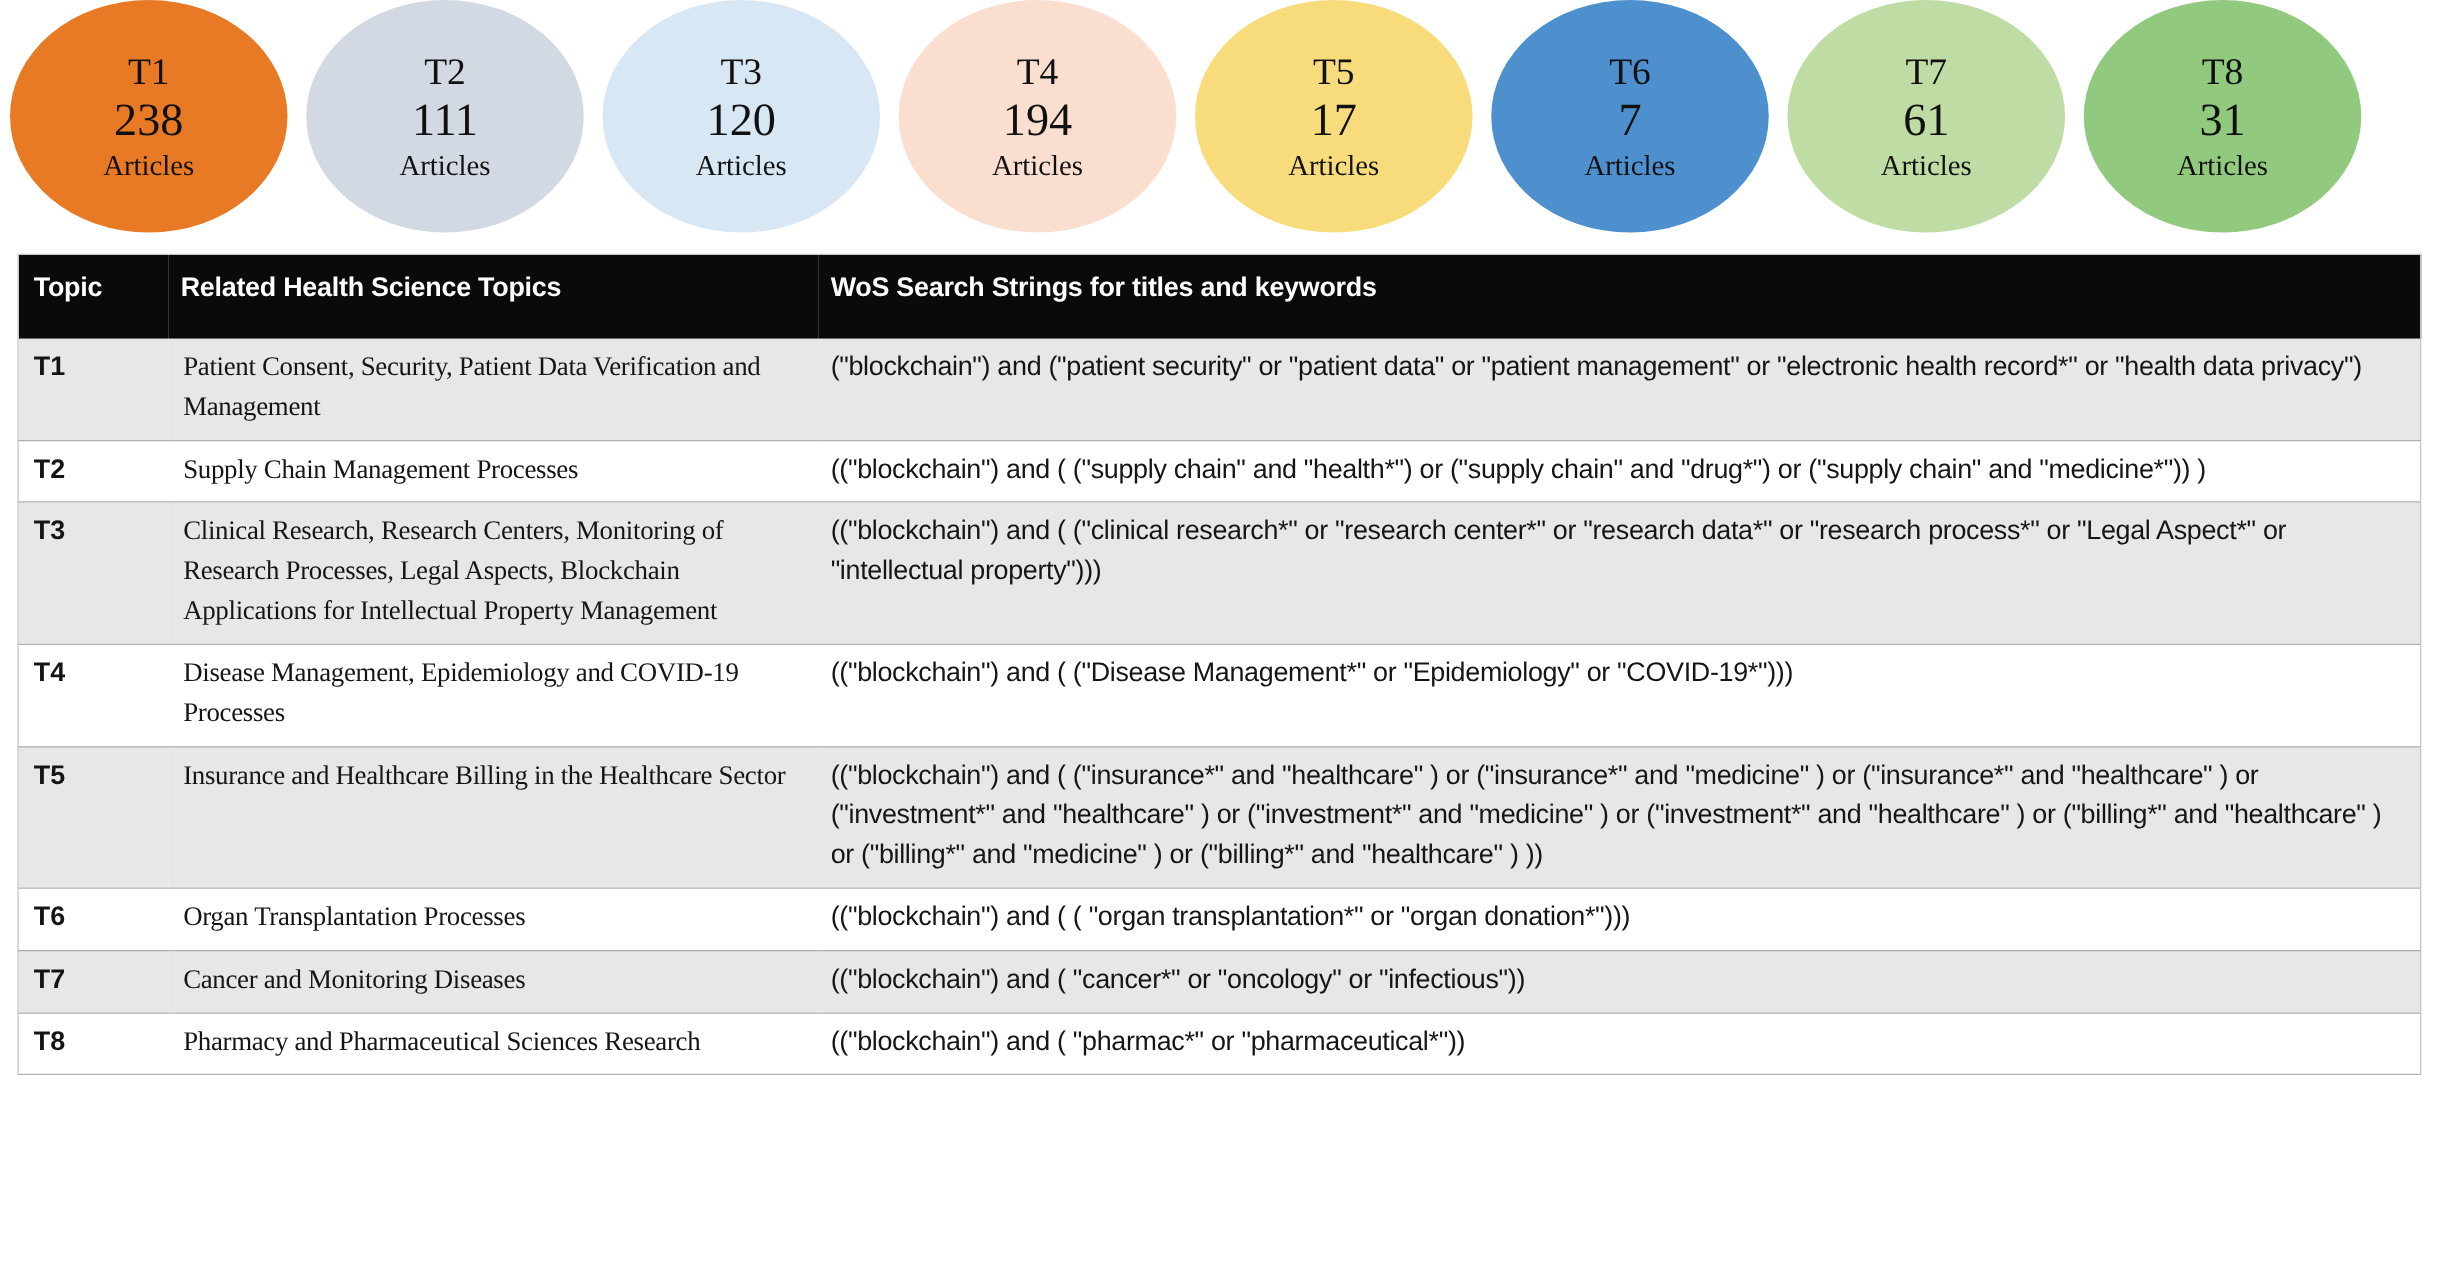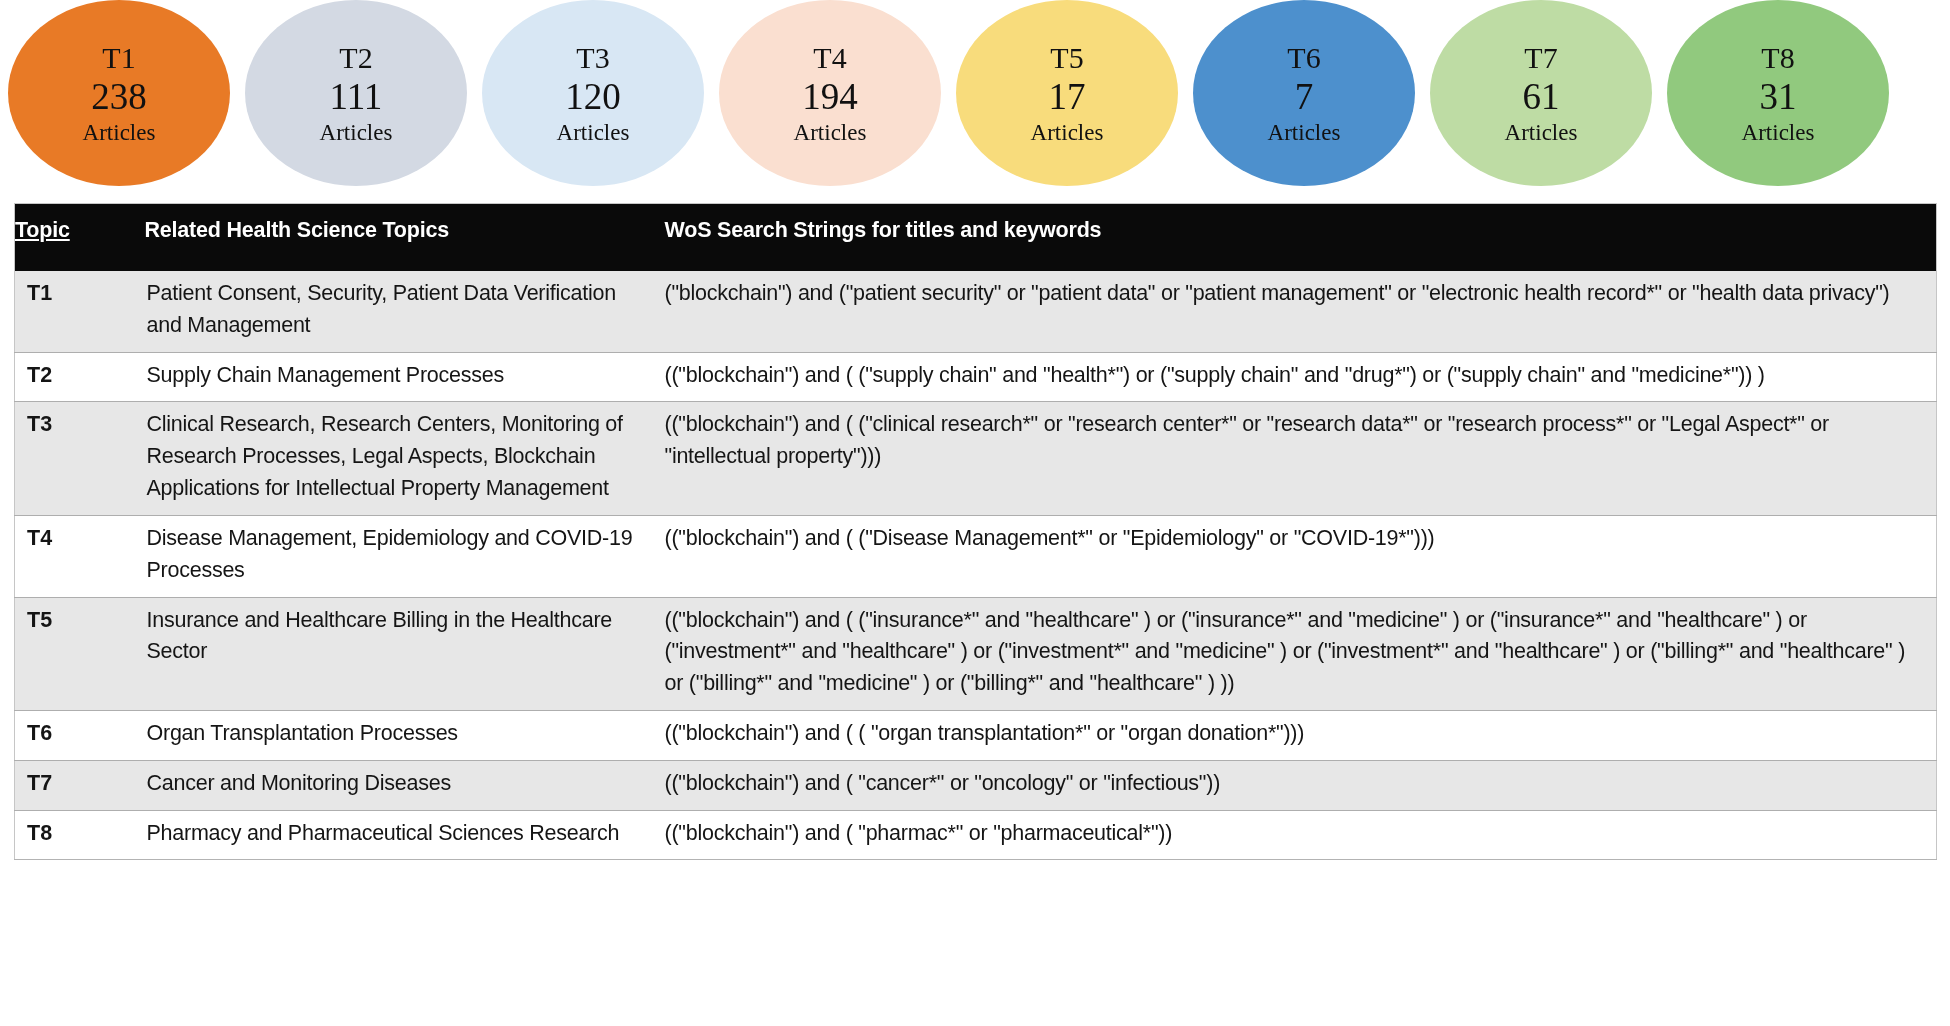--- a/index.html
+++ b/index.html
@@ -67,42 +67,42 @@
     color: #ffffff;
     text-align: left;
     font-weight: bold;
     font-size: 21.5px;
     font-family: "Liberation Sans", sans-serif;
     padding: 14px 8px 28px 8px;
     vertical-align: top;
     letter-spacing: -0.2px;
     border: none;
   }
-  thead th.th-topic { padding-left: 0; text-decoration: underline; }
+  thead th.th-topic { padding-left: 12px; }
   thead th.th-related { padding-left: 10px; }
   thead th.th-search { padding-left: 10px; }
 
   tbody td {
     font-size: 21.5px;
     font-family: "Liberation Sans", sans-serif;
     color: #151515;
     vertical-align: top;
     padding: 7px 10px 10px 10px;
     line-height: 1.48;
     border-top: 1px solid #aeaeae;
     letter-spacing: -0.25px;
   }
   tbody tr.shade td { background: #e7e7e7; }
   tbody tr.plain td { background: #ffffff; }
   tbody td.td-topic {
     font-weight: bold;
     padding-left: 12px;
     letter-spacing: 0;
   }
-  tbody td.td-related { padding-left: 12px; }
+  tbody td.td-related { padding-left: 12px; font-family: Liberation Serif, serif; }
   tbody td.td-search  { padding-left: 10px; }
   tbody tr:first-child td { border-top: none; }
   tbody tr:last-child td { border-bottom: 1px solid #b3b3b3; }
 </style>
 </head>
 <body>
 
 <div id="circles-band">
     <div class="topic-bubble" style="background: rgb(232, 122, 38);">
       <div class="bubble-inner">

